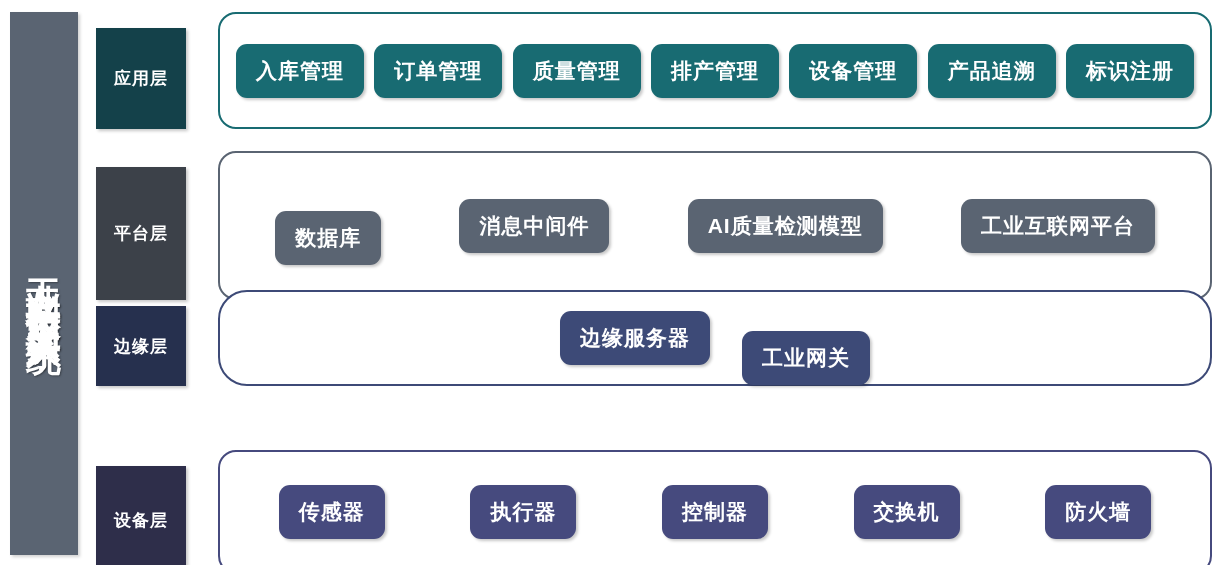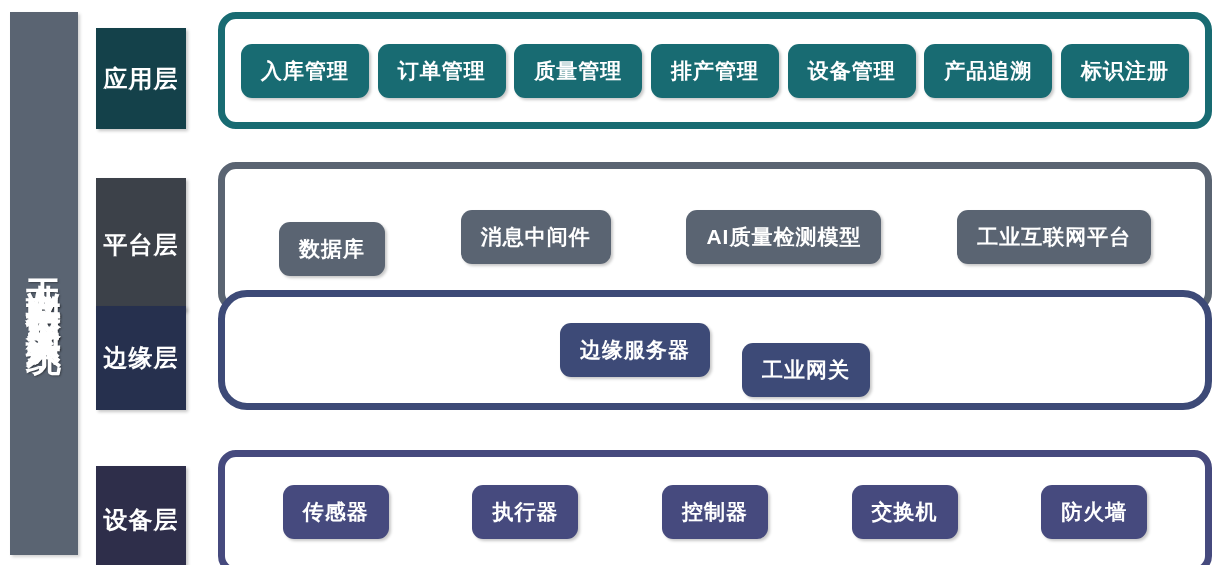--- a/index.html
+++ b/index.html
@@ -47,45 +47,45 @@
 
   
   .layer-row {
     position: absolute;
     left: 96px;
     right: 14px;
     display: flex;
     align-items: stretch;
   }
   .layer-row.r0 { top: 12px;  height: 117px; }
-  .layer-row.r1 { top: 162px; height: 149px; }
-  .layer-row.r2 { top: 290px; height: 120px; justify-content: flex-end; }
+  .layer-row.r1 { top: 151px; height: 149px; }
+  .layer-row.r2 { top: 290px; height: 96px; justify-content: flex-end; }
   .layer-row.r3 { top: 450px; height: 124px; }
 
   
   .layer-label {
     flex: 0 0 90px;
     width: 90px;
     display: flex;
     align-items: center;
     justify-content: center;
     color: #ffffff;
-    font-size: 24px;
+    font-size: 17px;
     font-weight: bold;
     letter-spacing: 1px;
     box-shadow: 2px 2px 3px rgba(0,0,0,0.22);
     margin-top: 16px;
   }
 
   
   .layer-box {
     flex: 1 1 auto;
     margin-left: 32px;
     background: #ffffff;
-    border: 7px solid #737373;
+    border: 2px solid #737373;
     border-radius: 18px;
     display: flex;
     align-items: center;
     box-sizing: border-box;
     padding: 0 16px;
   }
   .layer-box.justify-between { justify-content: space-between; }
   .layer-box.justify-around  { justify-content: space-around; }
   .layer-box.justify-center  { justify-content: center; border-radius: 29px; }
 

